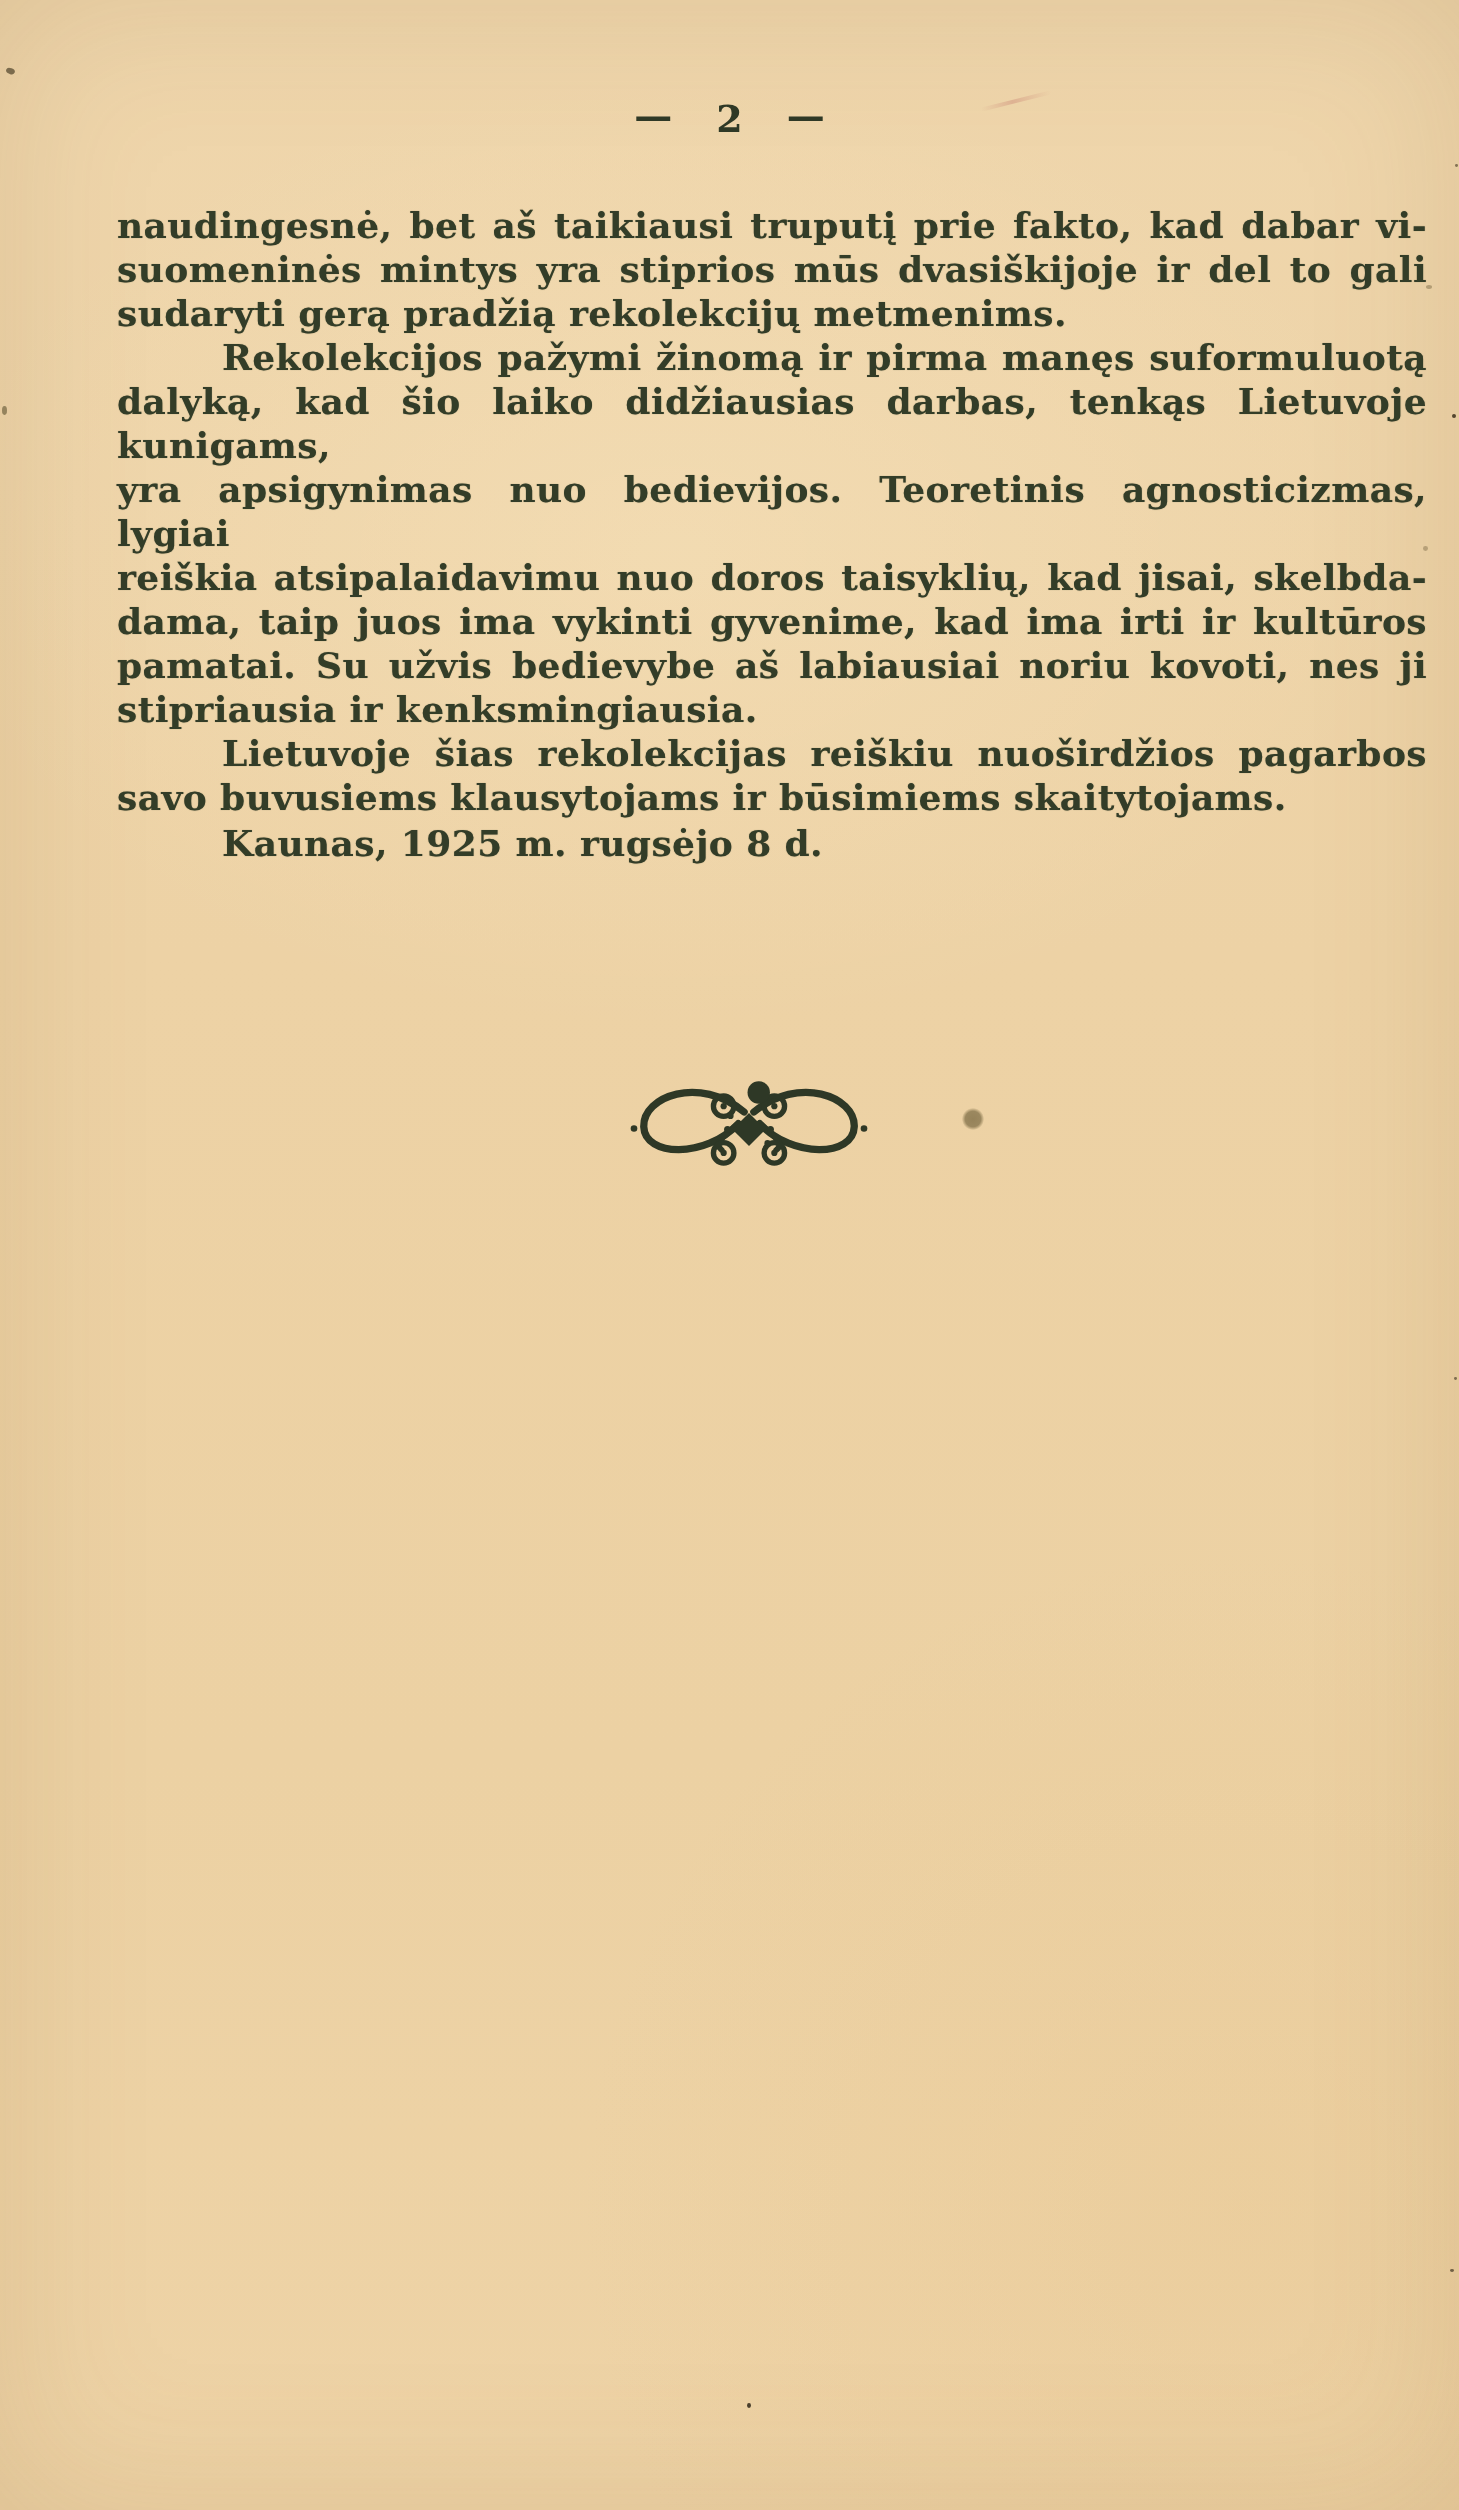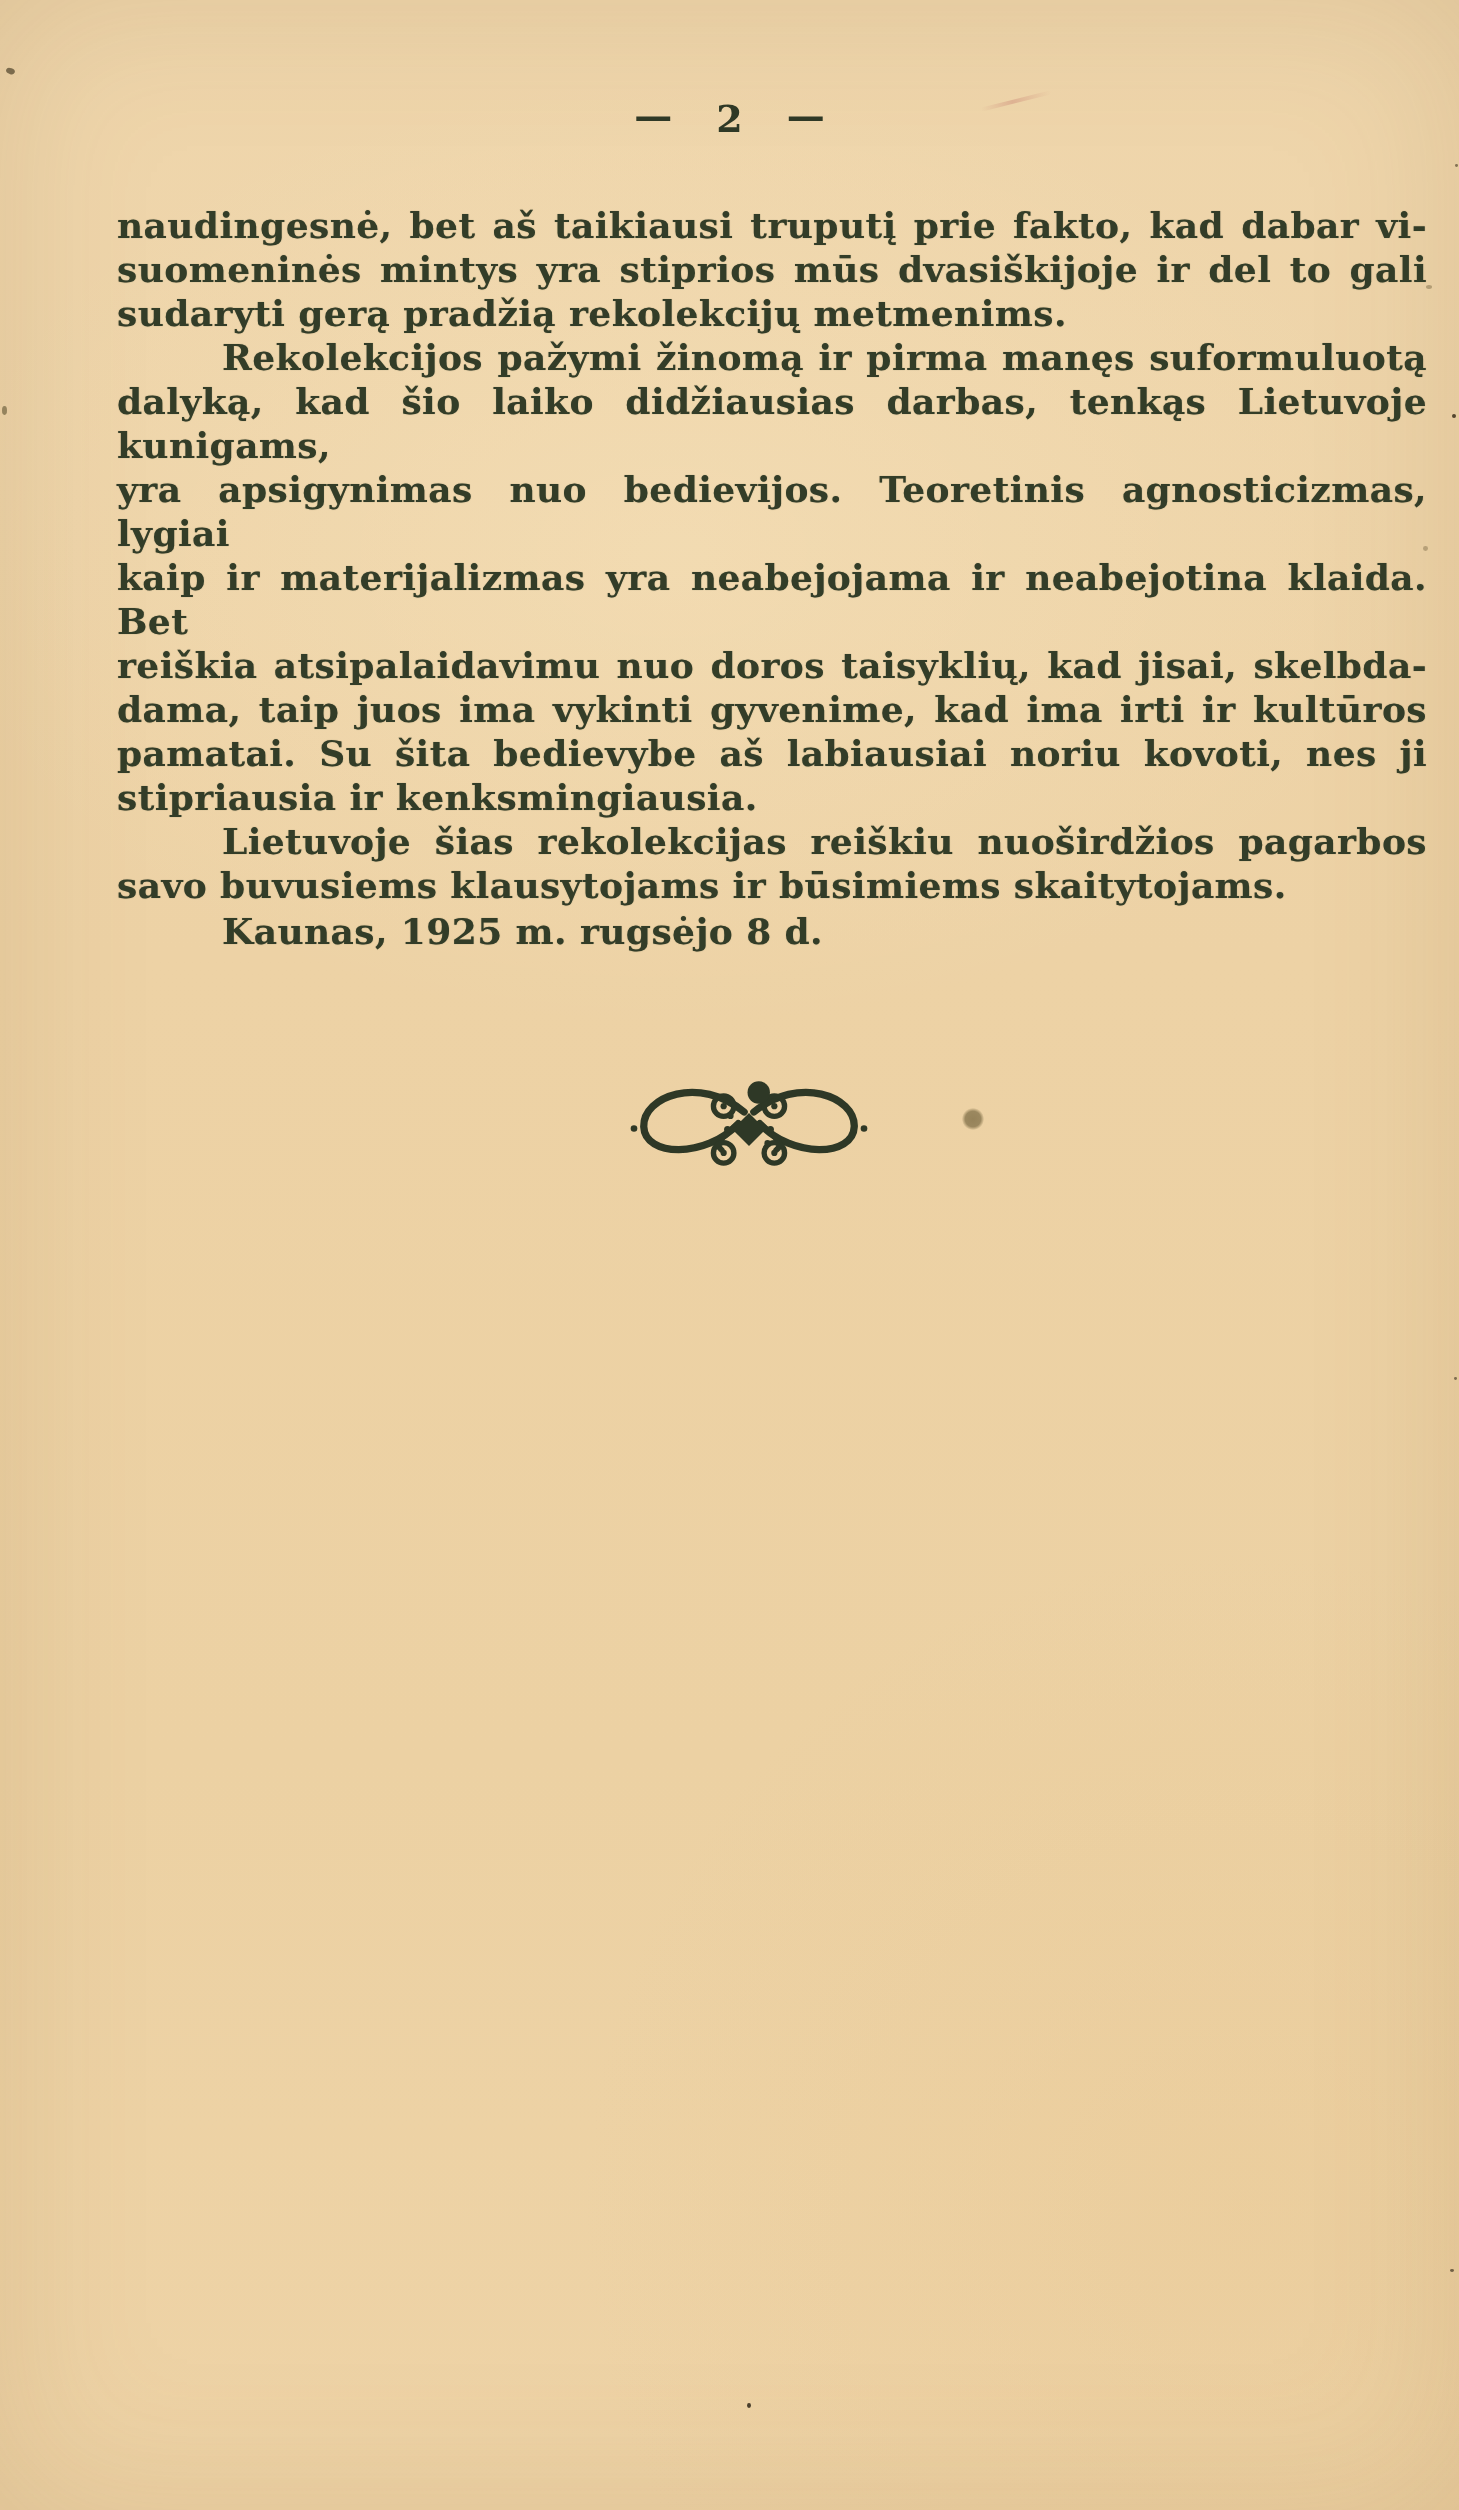--- a/index.html
+++ b/index.html
@@ -67,24 +67,23 @@
     <span class="dash">—</span><span>2</span><span class="dash">—</span>
   </div>
 
   <div class="body">
     <div class="tline j">naudingesnė, bet aš taikiausi truputį prie fakto, kad dabar vi-</div>
     <div class="tline j">suomeninės mintys yra stiprios mūs dvasiškijoje ir del to gali</div>
     <div class="tline">sudaryti gerą pradžią rekolekcijų metmenims.</div>
     <div class="tline j ind">Rekolekcijos pažymi žinomą ir pirma manęs suformuluotą</div>
     <div class="tline j">dalyką, kad šio laiko didžiausias darbas, tenkąs Lietuvoje kunigams,</div>
     <div class="tline j">yra apsigynimas nuo bedievijos. Teoretinis agnosticizmas, lygiai</div>
-    <div class="tline j">kaip ir materijalizmas yra neabejojama ir neabejotina klaida. Bet</div>
     <div class="tline j">reiškia atsipalaidavimu nuo doros taisyklių, kad jisai, skelbda-</div>
     <div class="tline j">dama, taip juos ima vykinti gyvenime, kad ima irti ir kultūros</div>
-    <div class="tline j">pamatai. Su šita bedievybe aš labiausiai noriu kovoti, nes ji</div>
+    <div class="tline j">pamatai. Su užvis bedievybe aš labiausiai noriu kovoti, nes ji</div>
     <div class="tline">stipriausia ir kenksmingiausia.</div>
     <div class="tline j ind">Lietuvoje šias rekolekcijas reiškiu nuoširdžios pagarbos</div>
     <div class="tline">savo buvusiems klausytojams ir būsimiems skaitytojams.</div>
     <div class="dateline">Kaunas, 1925 m. rugsėjo 8 d.</div>
   </div>
 
   <div class="ornament">
     <svg viewBox="0 0 246 118" xmlns="http://www.w3.org/2000/svg">
       <g stroke="#2e3826" fill="none" stroke-linecap="round">
 

